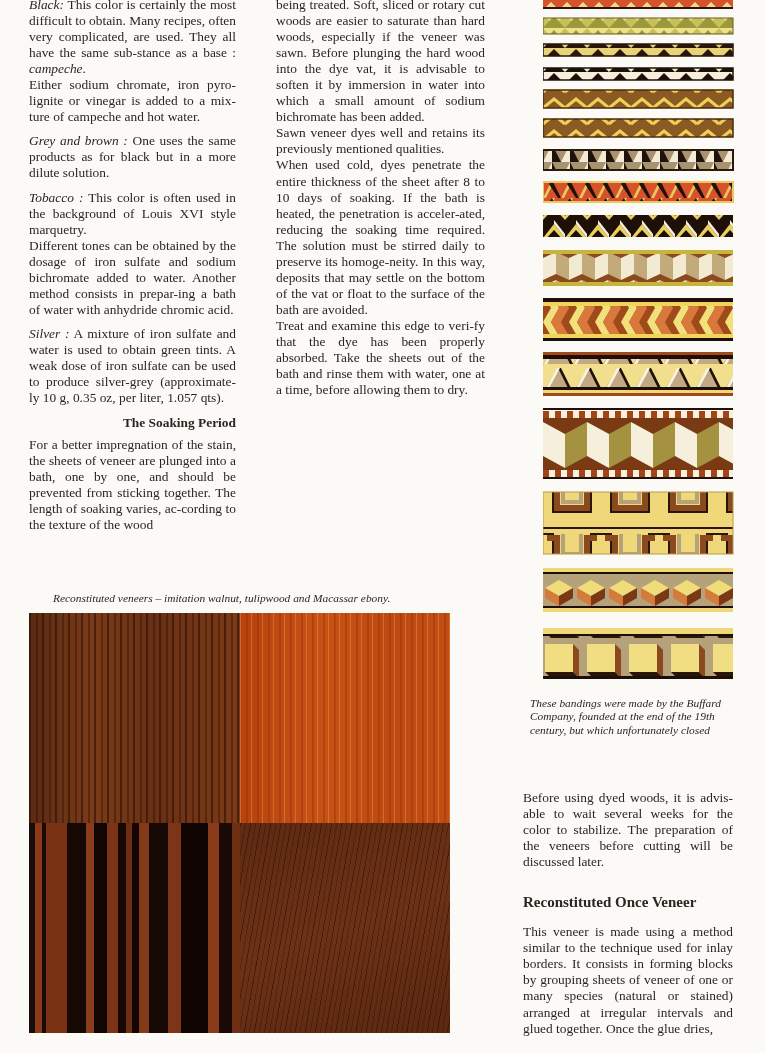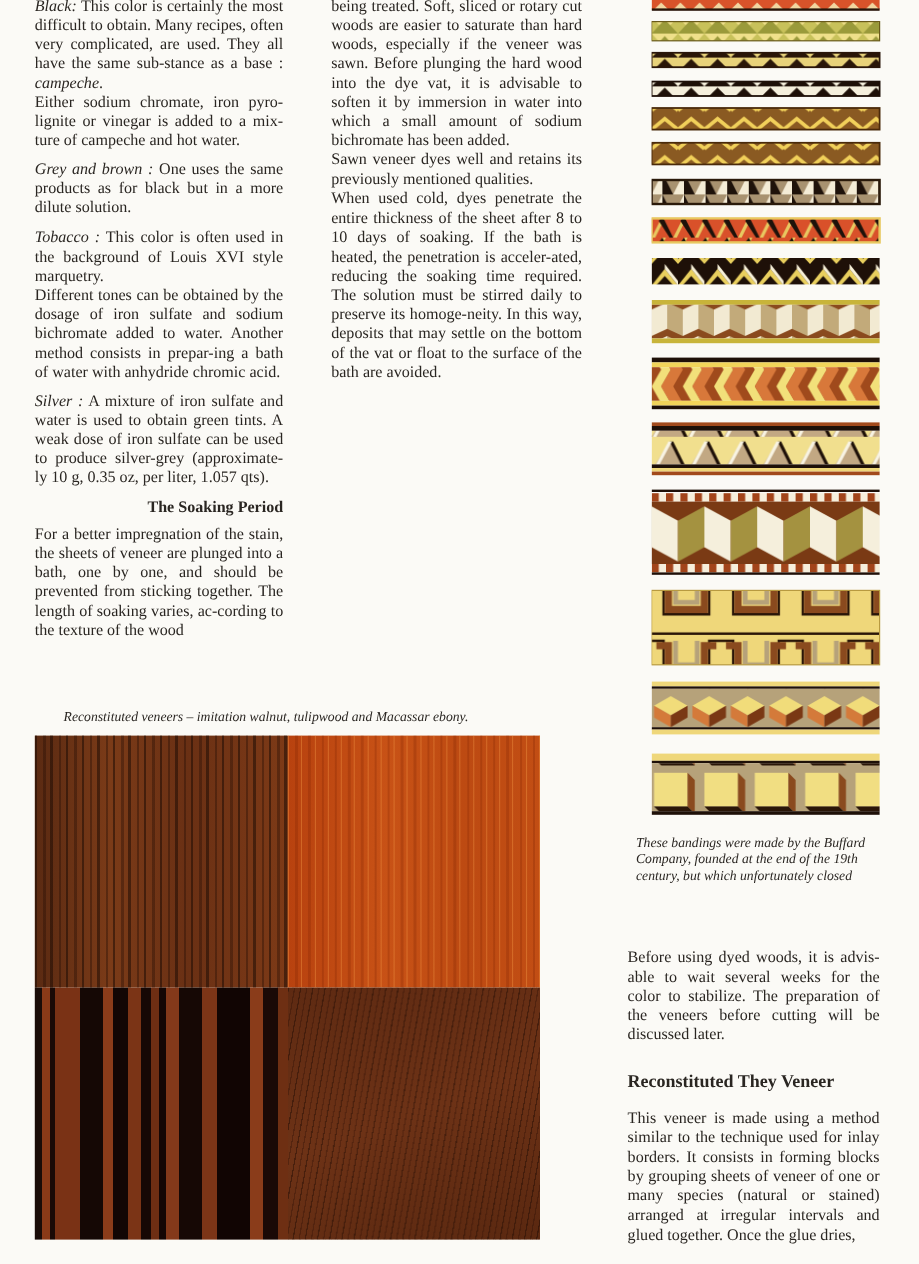--- a/index.html
+++ b/index.html
@@ -54,20 +54,21 @@
   <p>Different tones can be obtained by the dosage of iron sulfate and sodium bichromate added to water. Another method consists in prepar-ing a bath of water with anhydride chromic acid.</p>
   <p class="gap"><i>Silver :</i><span> A mixture of iron sulfate and water is used to obtain green tints. A weak dose of iron sulfate can be used to produce silver-grey (approximate-ly 10 g, 0.35 oz, per liter, 1.057 qts).</span></p>
   <h3 class="sub">The Soaking Period</h3>
   <p>For a better impregnation of the stain, the sheets of veneer are plunged into a bath, one by one, and should be prevented from sticking together. The length of soaking varies, ac-cording to the texture of the wood</p>
 </div>
 
 <div id="col2" class="col">
   <p>being treated. Soft, sliced or rotary cut woods are easier to saturate than hard woods, especially if the veneer was sawn. Before plunging the hard wood into the dye vat, it is advisable to soften it by immersion in water into which a small amount of sodium bichromate has been added.</p>
   <p>Sawn veneer dyes well and retains its previously mentioned qualities.</p>
   <p>When used cold, dyes penetrate the entire thickness of the sheet after 8 to 10 days of soaking. If the bath is heated, the penetration is acceler-ated, reducing the soaking time required. The solution must be stirred daily to preserve its homoge-neity. In this way, deposits that may settle on the bottom of the vat or float to the surface of the bath are avoided.</p>
+  <p>Treat and examine this edge to veri-fy that the dye has been properly absorbed. Take the sheets out of the bath and rinse them with water, one at a time, before allowing them to dry.</p>
 </div>
 
 <div id="caption-photo" class="caption">Reconstituted veneers – imitation walnut, tulipwood and Macassar ebony.</div>
 <div id="photo">
   <div class="q" id="q-walnut-stripe"></div>
   <div class="q" id="q-tulipwood"></div>
   <div class="q" id="q-ebony"></div>
   <div class="q" id="q-walnut"></div>
 </div>
 
@@ -194,15 +195,15 @@
         <rect x="0" y="634" width="190" height="2" fill="#1e1008"></rect>
         <rect x="0" y="636" width="190" height="40" fill="url(#p16)"></rect>
         <rect x="0" y="676" width="190" height="3" fill="#1e1008"></rect>
     </g>
   </svg>
 </div>
 <div id="caption-bands" class="caption">These bandings were made by the Buffard Company, founded at the end of the 19th century, but which unfortunately closed</div>
 
 <div id="col3" class="col">
   <p>Before using dyed woods, it is advis-able to wait several weeks for the color to stabilize. The preparation of the veneers before cutting will be discussed later.</p>
-  <h2 class="sect">Reconstituted They Veneer</h2>
+  <h2 class="sect">Reconstituted Once Veneer</h2>
   <p>This veneer is made using a method similar to the technique used for inlay borders. It consists in forming blocks by grouping sheets of veneer of one or many species (natural or stained) arranged at irregular intervals and glued together. Once the glue dries,</p>
 </div>
 
 </body></html>

